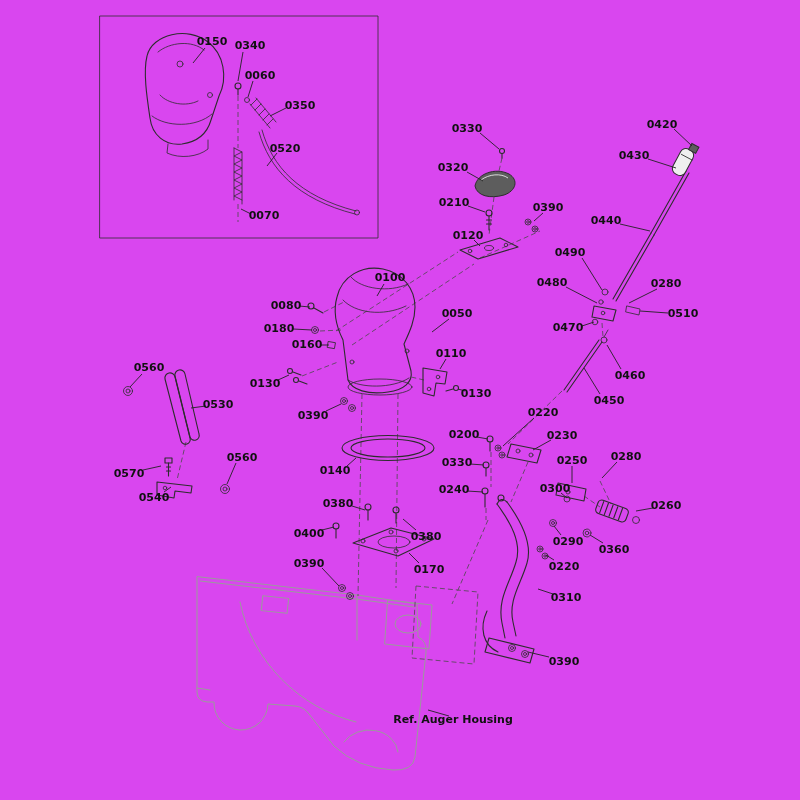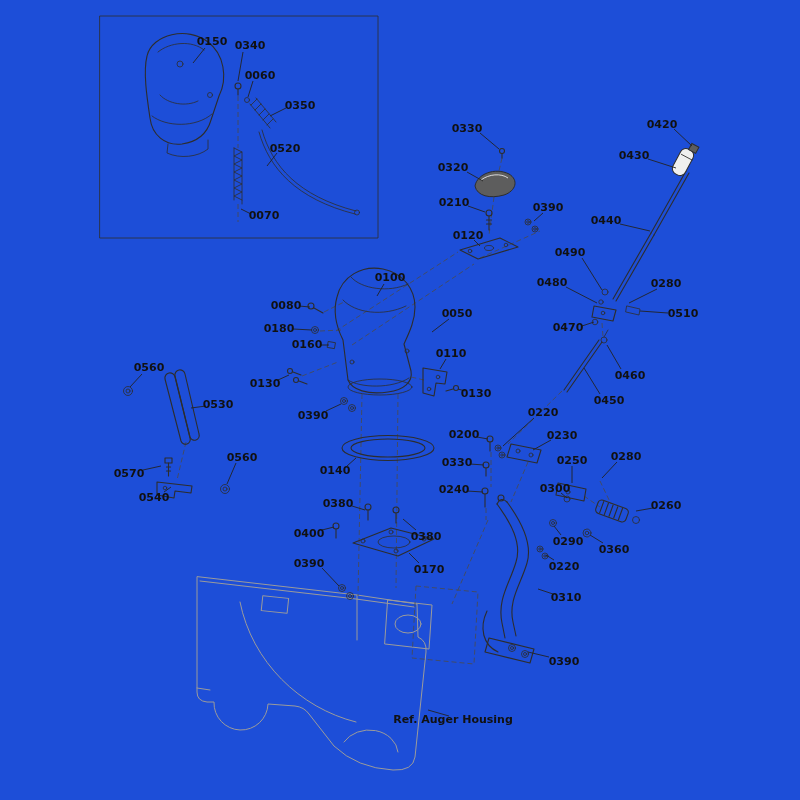--- a/index.html
+++ b/index.html
@@ -1,16 +1,16 @@
 <!DOCTYPE html>
 <html><head>
 <meta charset="utf-8">
 <style>
   html,body{margin:0;padding:0;background:#fff;}
-  .stage{position:relative;width:800px;height:800px;background:#1d4ed8;overflow:hidden;
+  .stage{position:relative;width:800px;height:800px;background:#d946ef;overflow:hidden;
          font-family:"DejaVu Sans",sans-serif;}
   svg{position:absolute;left:0;top:0;}
   .callout{font-family:"DejaVu Sans",sans-serif;font-size:11px;font-weight:700;fill:#111;
            text-anchor:middle;dominant-baseline:central;}
   .leader{stroke:#222;stroke-width:0.9;}
   .part{stroke:#2d2d2d;fill:none;stroke-width:1.1;stroke-linejoin:round;stroke-linecap:round;}
   .part-thin{stroke:#2d2d2d;fill:none;stroke-width:0.8;stroke-linejoin:round;stroke-linecap:round;}
   .dash{stroke:#4a4a4a;fill:none;stroke-width:0.8;stroke-dasharray:5 3;}
   .ghost{stroke:#9b9b9b;fill:none;stroke-width:1;stroke-linejoin:round;stroke-linecap:round;}
   .dark{fill:#5d5d5d;stroke:#2d2d2d;stroke-width:1;}

